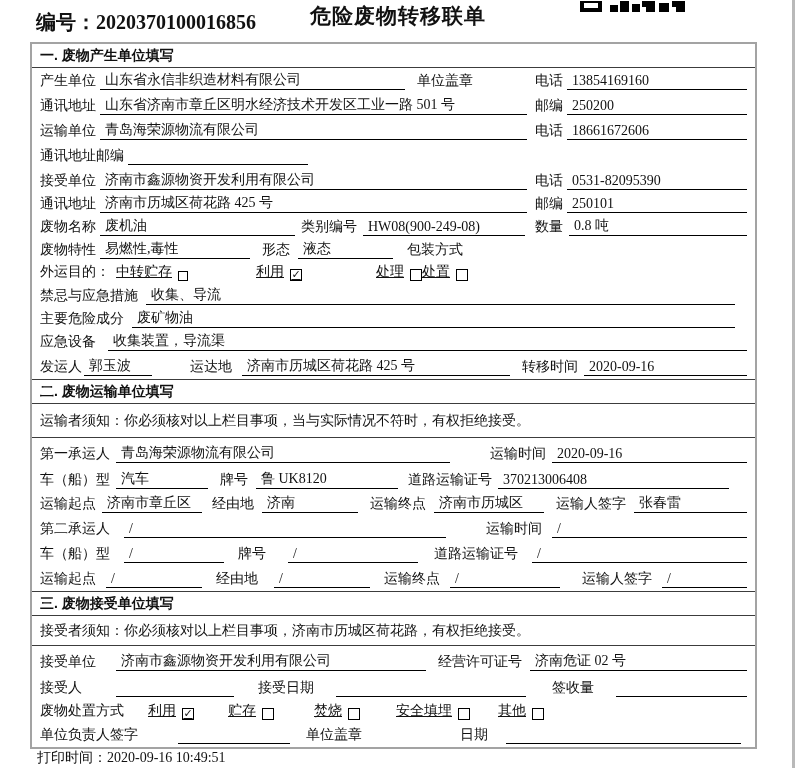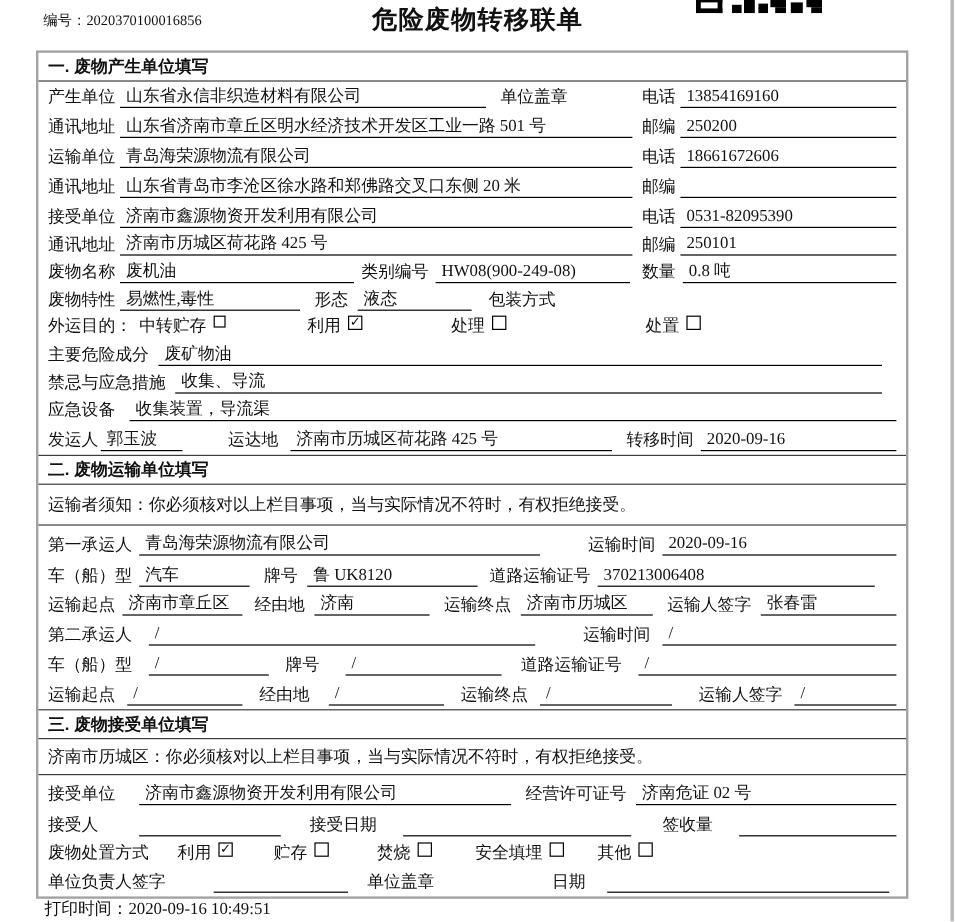--- a/index.html
+++ b/index.html
@@ -1,37 +1,37 @@
 <!DOCTYPE html>
 <html><head>
 <meta charset="utf-8">
 <style>
   * { box-sizing: border-box; margin: 0; padding: 0; }
   html,body { width: 796px; height: 768px; background: #ffffff; overflow: hidden; }
   body { font-family: "Liberation Serif", "DejaVu Serif", serif; color: #111; font-size: 14px; position: relative; }
 
   .page-edge { position: absolute; right: 1px; top: 0; width: 3px; height: 768px; background: #b9b9b9; }
 
-  .serial { position: absolute; left: 36px; top: 9px; font-size: 12px; white-space: nowrap; }
+  .serial { position: absolute; left: 36px; top: 9px; font-size: 20px; white-space: nowrap; font-weight: bold; }
   .doc-title { position: absolute; left: 0; top: 2px; width: 100%; text-align: center; font-family: "Liberation Sans", "DejaVu Sans", sans-serif; font-weight: bold; font-size: 21px; letter-spacing: 1px; }
   .qr-frag { position: absolute; left: 580px; top: 0; width: 106px; height: 11px; }
 
   .form-box { position: absolute; left: 30px; top: 42px; width: 727px; border: 2px solid #a3a3a3; background: #fff; }
 
   .sec-header { display: flex; align-items: center; padding: 0 8px; font-family: "Liberation Sans", "DejaVu Sans", sans-serif; font-weight: bold; font-size: 14px; border-bottom: 1px solid #3c3c3c; }
   .sec-header.bt { border-top: 1px solid #3c3c3c; }
   .notice-row { display: flex; align-items: center; padding: 0 8px; border-bottom: 1px solid #3c3c3c; }
 
   .row { display: flex; align-items: flex-end; padding: 0 8px 3px 8px; }
   .lbl { white-space: nowrap; flex: 0 0 auto; }
   .val { border-bottom: 1px solid #000; padding: 0 5px; white-space: nowrap; min-height: 17px; overflow: hidden; }
   .fill { flex: 1 1 auto; }
   .spacer { flex: 1 1 auto; }
 
-  .opt { display: inline-flex; align-items: flex-start; white-space: nowrap; }
+  .opt { display: inline-flex; align-items: flex-end; white-space: nowrap; text-decoration: underline; }
   .cb { display: inline-block; width: 12px; height: 12px; border: 1px solid #000; font-size: 11px; line-height: 10px; text-align: center; margin-left: 6px; font-family: "DejaVu Sans", sans-serif; }
 
   .print-line { position: absolute; left: 37px; top: 749px; font-size: 14px; white-space: nowrap; }
 </style>
 </head>
 <body>
 
 <div class="page-edge"></div>
 
 <div class="serial">
@@ -77,21 +77,20 @@
 
   <div class="row" style="height:25px">
     <span class="lbl">运输单位</span>
     <span class="val fill" style="margin-left:4px;margin-right:8px">青岛海荣源物流有限公司</span>
     <span class="lbl">电话</span>
     <span class="val" style="width:180px;margin-left:4px">18661672606</span>
   </div>
 
   <div class="row" style="height:25px">
     <span class="lbl">通讯地址</span>
-    <span class="val fill" style="margin-left:4px;margin-right:8px">山东省青岛市李沧区徐水路和郑佛路交叉口东侧 20 米</span>
     <span class="lbl">邮编</span>
     <span class="val" style="width:180px;margin-left:4px"></span>
   </div>
 
   <div class="row" style="height:25px">
     <span class="lbl">接受单位</span>
     <span class="val fill" style="margin-left:4px;margin-right:8px">济南市鑫源物资开发利用有限公司</span>
     <span class="lbl">电话</span>
     <span class="val" style="width:180px;margin-left:4px">0531-82095390</span>
   </div>
@@ -127,34 +126,34 @@
       <span class="cb" style="width:10px;height:10px"></span>
     </span>
     <span class="opt" style="margin-left:68px">
       <span>利用</span>
       <span class="cb">✓</span>
     </span>
     <span class="opt" style="margin-left:74px">
       <span>处理</span>
       <span class="cb"></span>
     </span>
-    <span class="opt" style="margin-left:116px">
+    <span class="opt" style="">
       <span>处置</span>
       <span class="cb"></span>
     </span>
+  </div>
+
+  <div class="row" style="height:23px">
+    <span class="lbl">禁忌与应急措施</span>
+    <span class="val fill" style="margin-left:8px;margin-right:12px">收集、导流</span>
   </div>
 
   <div class="row" style="height:23px">
     <span class="lbl">主要危险成分</span>
     <span class="val fill" style="margin-left:8px;margin-right:12px">废矿物油</span>
-  </div>
-
-  <div class="row" style="height:23px">
-    <span class="lbl">禁忌与应急措施</span>
-    <span class="val fill" style="margin-left:8px;margin-right:12px">收集、导流</span>
   </div>
 
   <div class="row" style="height:23px">
     <span class="lbl">应急设备</span>
     <span class="val fill" style="margin-left:12px">收集装置，导流渠</span>
   </div>
 
   <div class="row" style="height:25px">
     <span class="lbl">发运人</span>
     <span class="val" style="width:68px;margin-left:2px">郭玉波</span>
@@ -215,21 +214,21 @@
     <span class="val" style="width:96px;margin-left:10px">/</span>
     <span class="lbl" style="margin-left:14px">经由地</span>
     <span class="val" style="width:96px;margin-left:16px">/</span>
     <span class="lbl" style="margin-left:14px">运输终点</span>
     <span class="val" style="width:110px;margin-left:10px">/</span>
     <span class="lbl" style="margin-left:22px">运输人签字</span>
     <span class="val fill" style="margin-left:10px">/</span>
   </div>
 
   <div class="sec-header bt" style="height:25px">三. 废物接受单位填写</div>
-  <div class="notice-row" style="height:30px">济南市历城区：你必须核对以上栏目事项，当与实际情况不符时，有权拒绝接受。</div>
+  <div class="notice-row" style="height:30px">接受者须知：你必须核对以上栏目事项，济南市历城区荷花路，有权拒绝接受。</div>
 
   <div class="row" style="height:28px">
     <span class="lbl">接受单位</span>
     <span class="val" style="width:310px;margin-left:20px">济南市鑫源物资开发利用有限公司</span>
     <span class="lbl" style="margin-left:12px">经营许可证号</span>
     <span class="val fill" style="margin-left:8px">济南危证 02 号</span>
   </div>
 
   <div class="row" style="height:26px">
     <span class="lbl">接受人</span>

